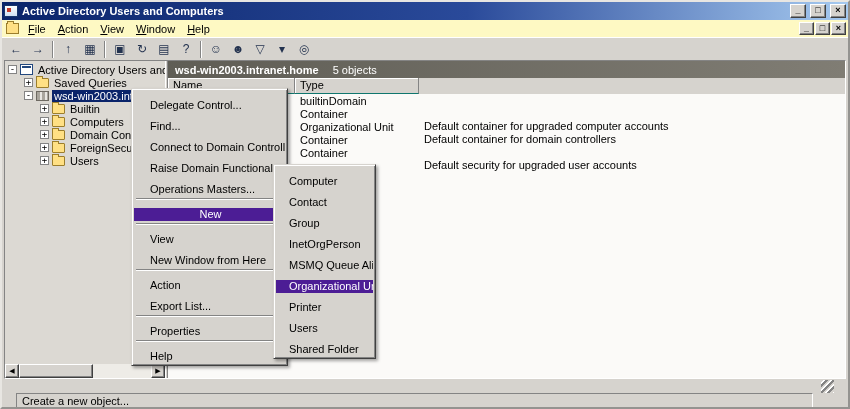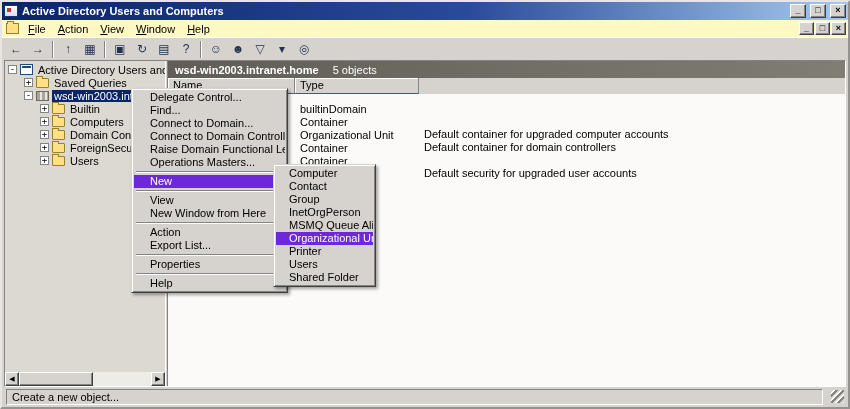--- a/index.html
+++ b/index.html
@@ -100,42 +100,42 @@
   .rh-title { font-weight:bold; }
   .col-headers { height:16px; flex:none; display:flex; background:#d6d3ce; }
   .colh {
     border-right:1px solid #848484; border-bottom:1px solid #0f766e;
     box-shadow:inset 1px 1px 0 #fff;
     padding:1px 5px; background:#d6d3ce; white-space:nowrap; overflow:hidden;
   }
   .c-name { width:127px; flex:none; }
   .c-type { width:124px; flex:none; }
   .c-desc { flex:1;margin-top:24px; }
-  .list { flex:1; background:#fbfaf8; overflow:hidden; padding-top:8px; }
+  .list { flex:1; background:#fbfaf8; overflow:hidden; padding-top:0; }
   .lv-row { height:13px; display:flex; align-items:center; }
   .cell { padding:0 5px; white-space:nowrap; overflow:hidden; }
   
-  .statusbar { height:20px; flex:none; display:flex; align-items:center; padding:4px; gap:8px; }
+  .statusbar { height:20px; flex:none; display:flex; padding:14px; gap:8px; }
   .status-field {
     flex:1; height:16px; border:1px solid; border-color:#848484 #fff #fff #848484;
     padding:1px 5px; line-height:12px; white-space:nowrap; overflow:hidden;
   }
   .grip { width:13px; height:13px; align-self:flex-end; flex:none;
     background:repeating-linear-gradient(135deg,#d6d3ce 0 2px,#fff 2px 3px,#848484 3px 5px); }
   
   .popup {
     position:absolute; background:#d6d3ce; padding:2px;
     border:1px solid; border-color:#d6d3ce #404040 #404040 #d6d3ce;
     box-shadow:inset 1px 1px 0 #fff, inset -1px -1px 0 #848484, 2px 2px 3px rgba(0,0,0,.35);
   }
   .context-menu { left:129px; top:86px; width:157px; z-index:5; }
   .submenu { left:271px; top:162px; width:103px; z-index:6; }
-  .cm-item { height:13px; line-height:13px; padding:0 14px 0 16px; position:relative; white-space:nowrap; overflow:hidden; }
+  .cm-item { height:13px; line-height:13px; padding:0 14px 0 16px; position:relative; white-space:nowrap; overflow:hidden;margin-top:8px; }
   .submenu .cm-item { padding:0 8px 0 13px; }
-  .cm-item.hl { background:#6d28d9; color:#fff; }
+  .cm-item.hl { background:#4c1d95; color:#fff;text-align:center; }
   .cm-item.has-sub::after { content:"\25BA"; position:absolute; right:3px; top:0; font-size:8px; line-height:13px; }
   .cm-sep { height:0; border-top:1px solid #848484; border-bottom:1px solid #fff; margin:2px 2px; }
 </style>
 </head>
 <body>
 
 <div class="window">
 
   <div class="titlebar">
     <span class="app-icon"></span>
@@ -272,21 +272,20 @@
   </div>
 
   <div class="statusbar">
     <div class="status-field">Create a new object...</div>
     <div class="grip"></div>
   </div>
 
   <div class="popup context-menu">
     <div class="cm-item"><span>Delegate Control...</span></div>
     <div class="cm-item"><span>Find...</span></div>
-    <div class="cm-item"><span>Connect to Domain...</span></div>
     <div class="cm-item"><span>Connect to Domain Controller...</span></div>
     <div class="cm-item"><span>Raise Domain Functional Level...</span></div>
     <div class="cm-item"><span>Operations Masters...</span></div>
     <div class="cm-sep"></div>
     <div class="cm-item has-sub hl"><span>New</span></div>
     <div class="cm-sep"></div>
     <div class="cm-item has-sub"><span>View</span></div>
     <div class="cm-item"><span>New Window from Here</span></div>
     <div class="cm-sep"></div>
     <div class="cm-item"><span>Action</span></div>

